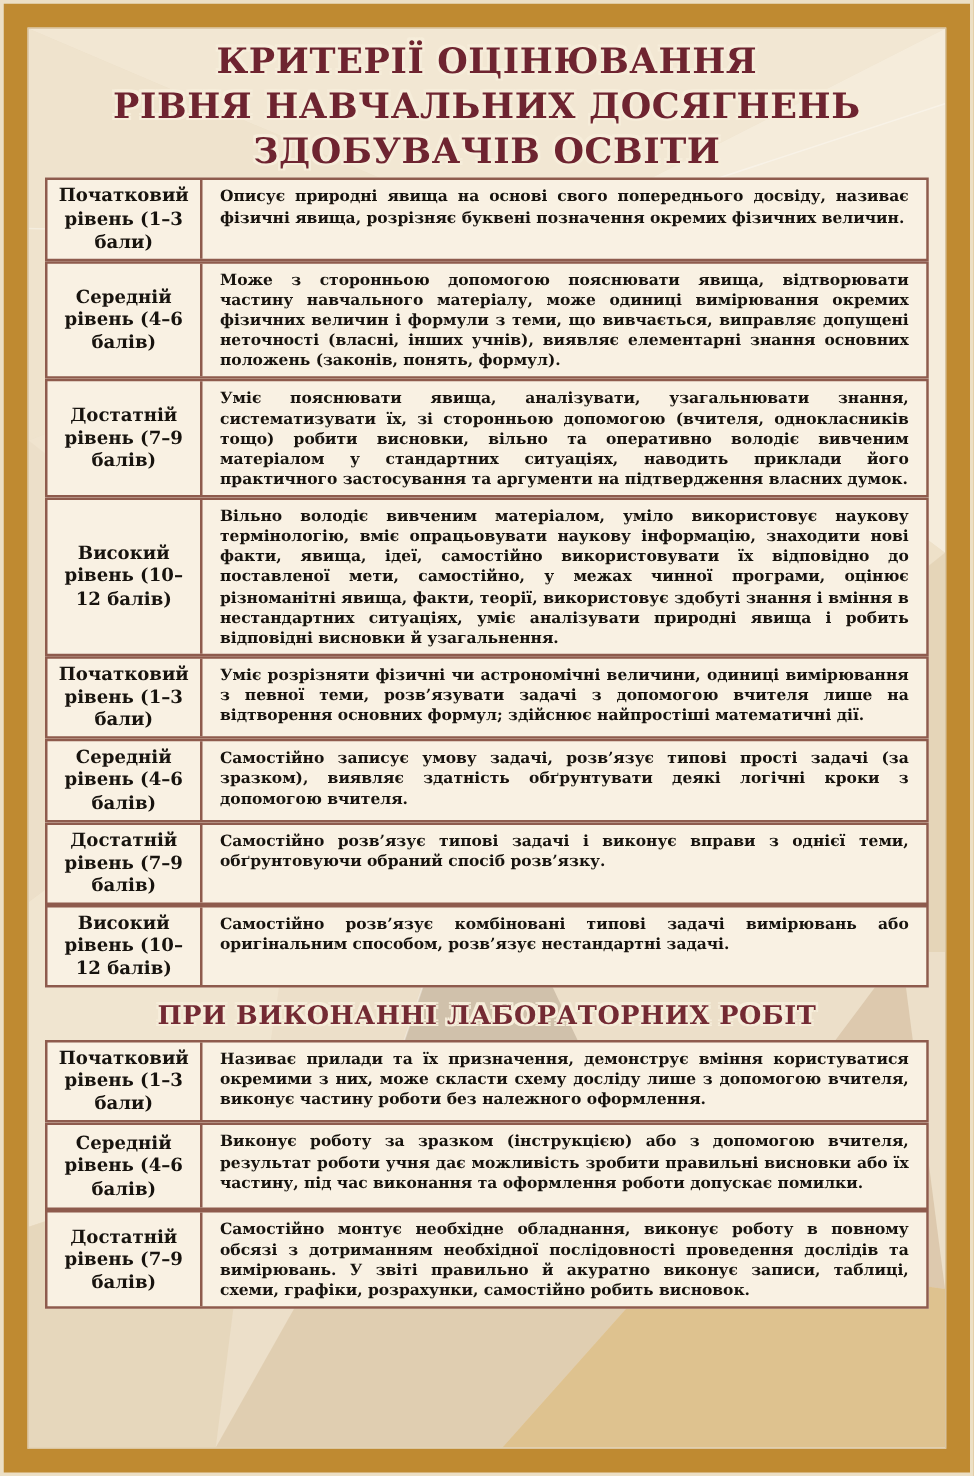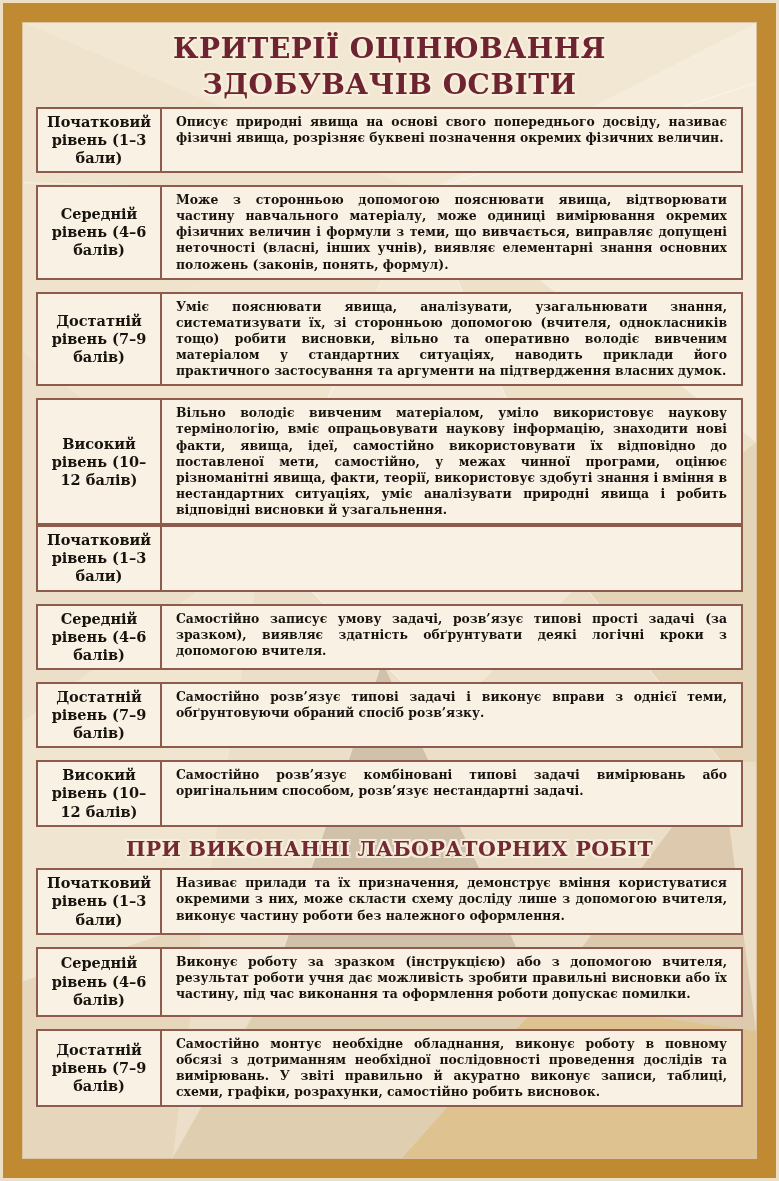--- a/index.html
+++ b/index.html
@@ -55,21 +55,21 @@
     font-size:20.5px;
     line-height:1.2;
     letter-spacing:0.4px;
     margin:10px 0 7px 0;
     text-shadow:
       -2px -2px 0 #f6edda, 2px -2px 0 #f6edda,
       -2px  2px 0 #f6edda, 2px  2px 0 #f6edda,
       -2px  0   0 #f6edda, 2px  0   0 #f6edda,
        0   -2px 0 #f6edda, 0    2px 0 #f6edda;
   }
-  .rubric{display:flex;flex-direction:column;gap:12px;}
+  .rubric{display:flex;flex-direction:column;gap:0;}
   .row{
     display:flex;
     border:2px solid #8e5b4d;
     background:#f9f1e3;
   }
   .level-cell{
     flex:0 0 112px;
     border-right:2px solid #8e5b4d;
     display:flex;align-items:center;justify-content:center;
     text-align:center;
@@ -132,20 +132,21 @@
         <line x1="240" y1="520" x2="420" y2="700"></line>
         <line x1="560" y1="560" x2="700" y2="740"></line>
         <line x1="360" y1="640" x2="250" y2="960"></line>
       </g>
     </svg>
 
     <div class="content">
 
       <h1 class="title">
         <span>КРИТЕРІЇ ОЦІНЮВАННЯ</span>
+        <span>РІВНЯ НАВЧАЛЬНИХ ДОСЯГНЕНЬ</span>
         <span>ЗДОБУВАЧІВ ОСВІТИ</span>
       </h1>
 
       <div class="rubric t1">
         <div class="row">
           <div class="level-cell">Початковий рівень (1–3 бали)</div>
           <div class="desc-cell">
               <span>Описує природні явища на основі свого попереднього досвіду, називає фізичні явища, розрізняє буквені позначення окремих фізичних величин.</span>
             </div>
         </div>
@@ -165,20 +166,23 @@
           <div class="level-cell">Високий рівень (10–12 балів)</div>
           <div class="desc-cell">
               <span>Вільно володіє вивченим матеріалом, уміло використовує наукову термінологію, вміє опрацьовувати наукову інформацію, знаходити нові факти, явища, ідеї, самостійно використовувати їх відповідно до поставленої мети, самостійно, у межах чинної програми, оцінює різноманітні явища, факти, теорії, використовує здобуті знання і вміння в нестандартних ситуаціях, уміє аналізувати природні явища і робить відповідні висновки й узагальнення.</span>
             </div>
         </div>
       </div>
 
       <div class="rubric t2">
         <div class="row">
           <div class="level-cell">Початковий рівень (1–3 бали)</div>
+          <div class="desc-cell">
+              <span>Уміє розрізняти фізичні чи астрономічні величини, одиниці вимірювання з певної теми, розв’язувати задачі з допомогою вчителя лише на відтворення основних формул; здійснює найпростіші математичні дії.</span>
+            </div>
         </div>
         <div class="row">
           <div class="level-cell">Середній рівень (4–6 балів)</div>
           <div class="desc-cell">
               <span>Самостійно записує умову задачі, розв’язує типові прості задачі (за зразком), виявляє здатність обґрунтувати деякі логічні кроки з допомогою вчителя.</span>
             </div>
         </div>
         <div class="row">
           <div class="level-cell">Достатній рівень (7–9 балів)</div>
           <div class="desc-cell">

